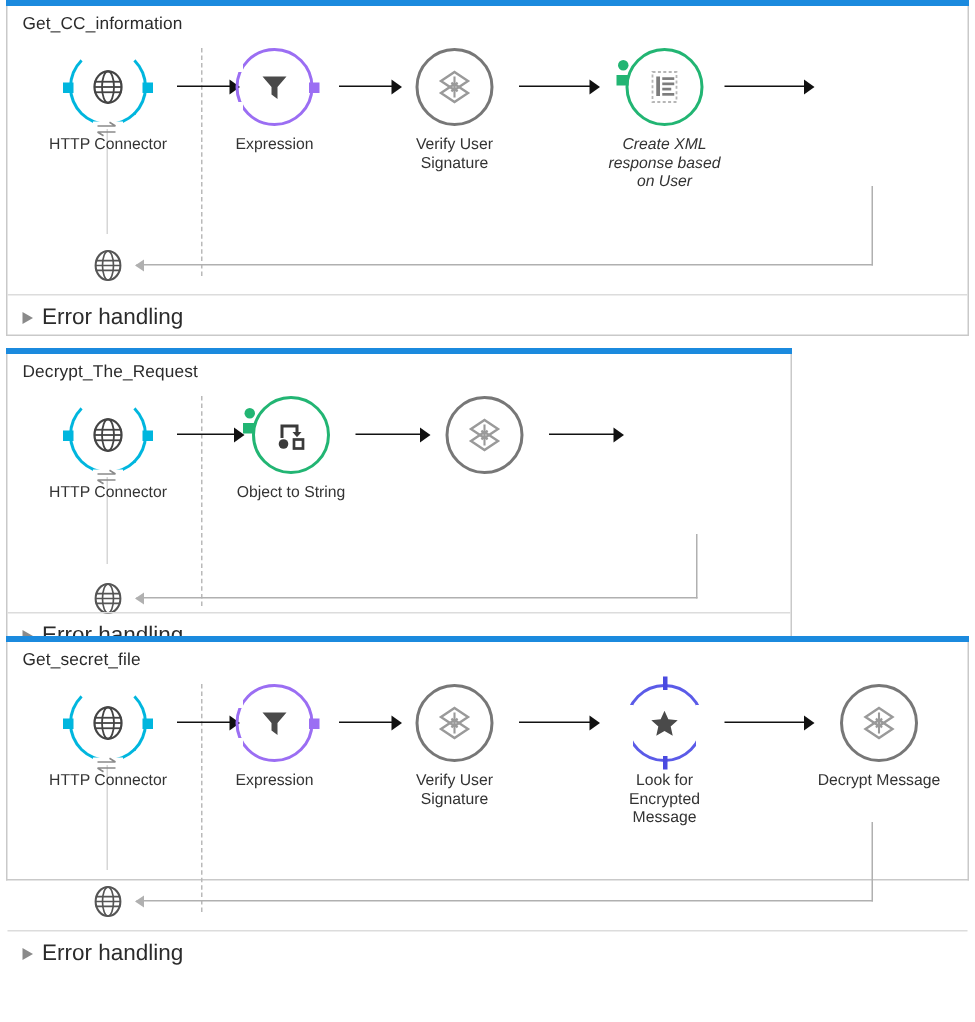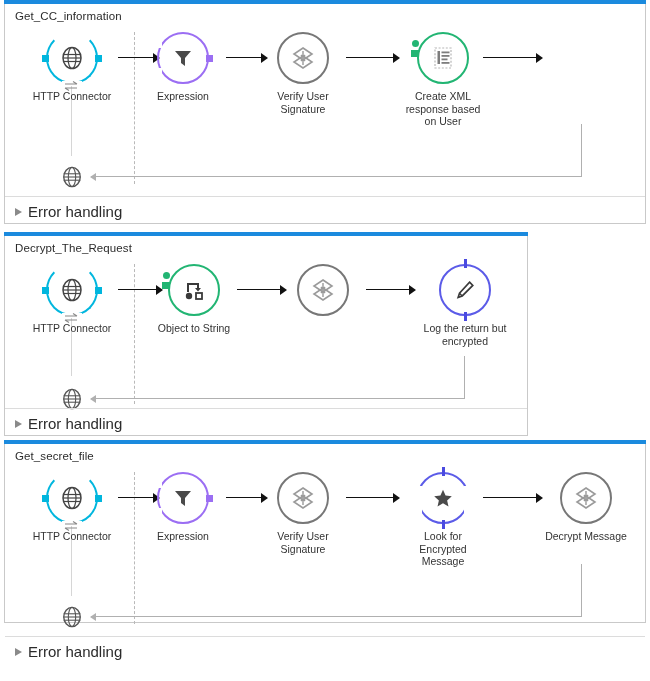--- a/index.html
+++ b/index.html
@@ -270,21 +270,21 @@
       </div>
       <div class="node-label">Verify User
 Signature</div>
     </div>
 
     <div class="arrow" style="left:341px;top:49px;width:54px;">
       <div class="shaft"></div>
         <div class="head"></div>
     </div>
 
-    <div class="node" style="left:388px;top:28px;">
+    <div class="node" style="left:388px;top:28px;font-style:italic;">
       <div class="node-circle">
         <div class="ring ring-green"></div>
         <div class="greenpair">
           <div class="gdot"></div>
             <div class="gsq"></div>
         </div>
         <div class="glyph">
           <svg width="22" height="24" viewBox="0 0 22 24">
             <rect x="3" y="2" width="16" height="20" fill="none" stroke="#b6b6b6" stroke-width="1.2" stroke-dasharray="2 1.6"></rect>
             <rect x="5.5" y="5" width="2.5" height="13" fill="#7d7d7d"></rect>
@@ -398,35 +398,20 @@
           </svg>
         </div>
       </div>
     </div>
 
     <div class="arrow" style="left:361px;top:49px;width:50px;">
       <div class="shaft"></div>
         <div class="head"></div>
     </div>
 
-    <div class="node" style="left:406px;top:28px;width:108px;">
-      <div class="node-circle">
-        <div class="ring ring-blue"></div>
-        <div class="btick btick-t"></div>
-        <div class="btick btick-b"></div>
-        <div class="glyph">
-          <svg width="22" height="22" viewBox="0 0 24 24">
-            <path d="M17 3.5 L20.5 7 L9 18.5 L4.5 20 L6 15.5 Z" fill="none" stroke="#3a3a3a" stroke-width="1.8"></path>
-            <line x1="6" y1="15.5" x2="9" y2="18.5" stroke="#3a3a3a" stroke-width="1.5"></line>
-          </svg>
-        </div>
-      </div>
-      <div class="node-label">Log the return but
-encrypted</div>
-    </div>
 
     <div class="ret" style="left:86px;top:120px;width:374px;height:43px;">
       <div class="vline"></div>
         <div class="hline"></div>
         <div class="rethead"></div>
     </div>
     <div class="ret-globe" style="left:56px;top:152px;">
       <svg width="22" height="22" viewBox="0 0 24 24">
         <ellipse cx="12" cy="12" rx="9" ry="10.5" fill="none" stroke="#555" stroke-width="1.5"></ellipse>
         <ellipse cx="12" cy="12" rx="4" ry="10.5" fill="none" stroke="#555" stroke-width="1.2"></ellipse>
@@ -437,21 +422,21 @@
     </div>
 
     <div class="err-row" style="top:172px;">
       <div class="err-inner">
         <div class="caret"></div>
         <div class="err-text">Error handling</div>
       </div>
     </div>
   </div>
 
-  <div class="flow-panel" style="left:4px;top:444px;width:642px;height:179px;">
+  <div class="flow-panel" style="left:4px;top:428px;width:642px;height:159px;">
     <div class="panel-topbar"></div>
     <div class="panel-title">Get_secret_file</div>
 
     <div class="src-divider" style="left:129px;height:152px;"></div>
     <div class="src-stem" style="left:66px;top:82px;height:70px;"></div>
 
     <div class="node" style="left:17px;top:28px;">
       <div class="node-circle">
         <div class="ring ring-cyan"></div>
         <div class="pin pin-l pin-cyan"></div>

